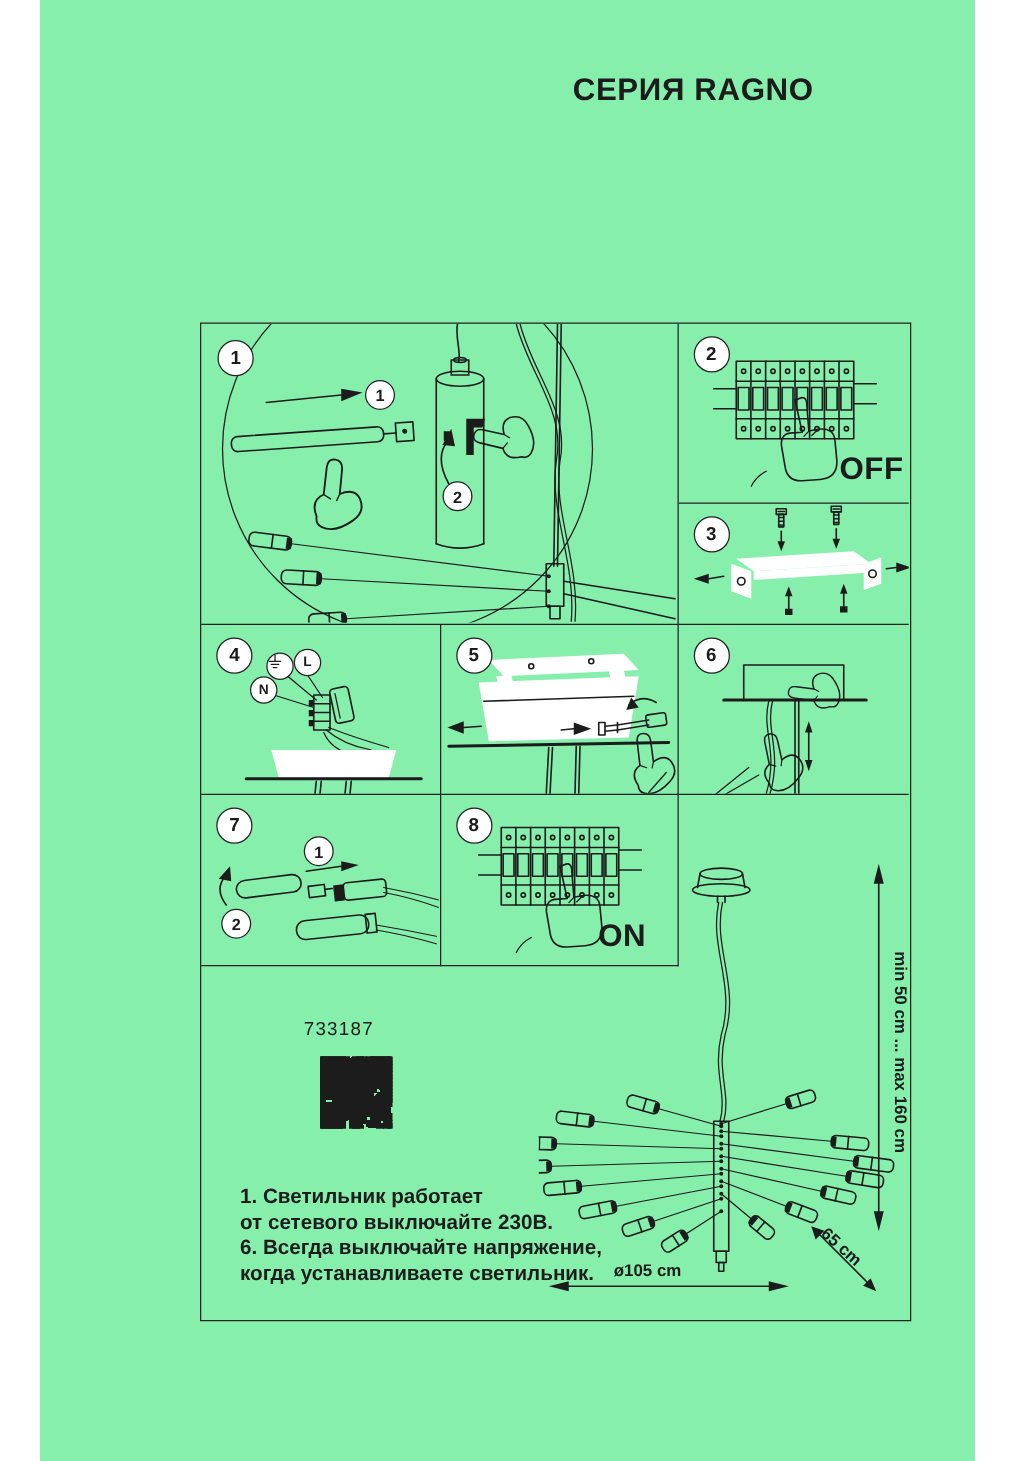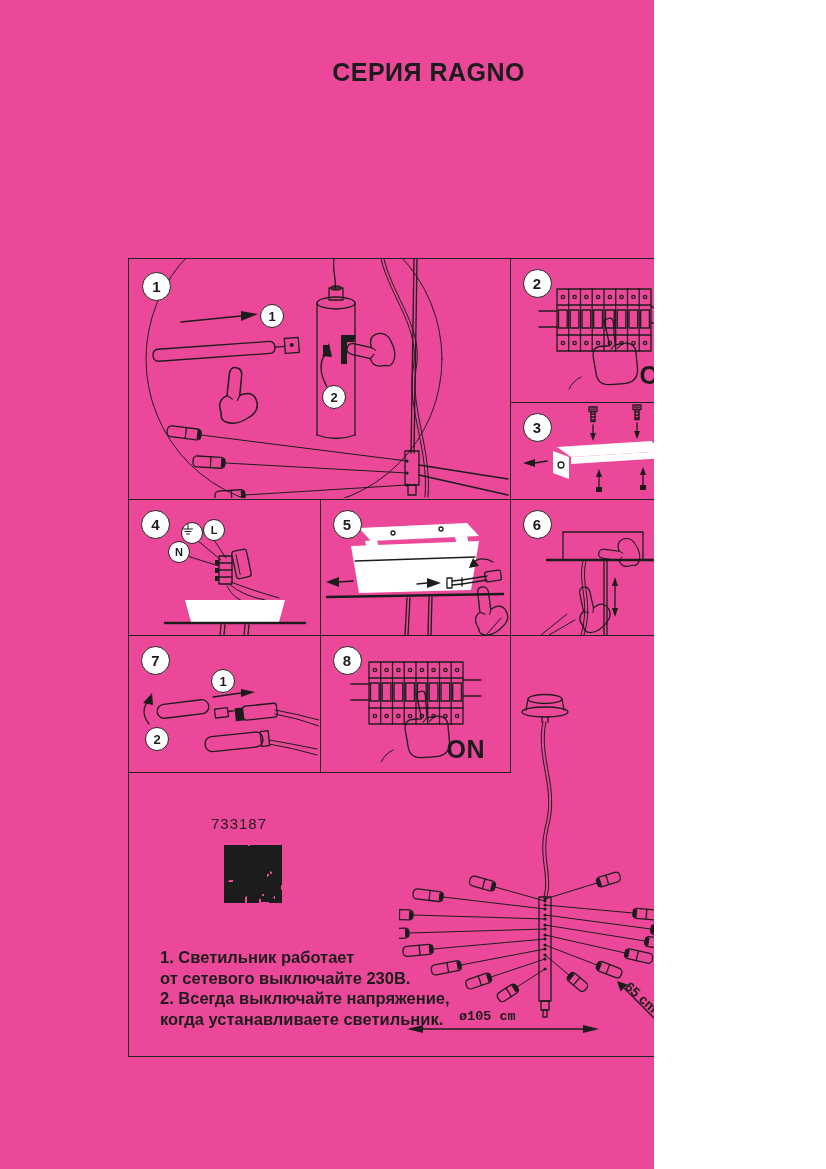--- a/index.html
+++ b/index.html
@@ -1,17 +1,17 @@
 <!DOCTYPE html>
 <html><head>
 <meta charset="utf-8">
 <style>
   html,body{margin:0;padding:0;background:#fff;}
-  #page{position:relative;width:654px;height:1169px;background:#ec4899;overflow:hidden;
-        font-family:"Liberation Sans","DejaVu Sans",sans-serif;color:#1c1c1c;}
+  #page{position:relative;width:748px;height:1169px;background:#86efac;overflow:hidden;
+        font-family:"Liberation Sans","DejaVu Sans",sans-serif;color:#1c1c1c;margin-left:32px;}
   
   .hdr{position:absolute;top:56px;right:129px;text-align:right;}
   .hdr .h1{font-size:25px;font-weight:bold;line-height:32px;letter-spacing:.5px;}
   .hdr .h2{margin-top:26px;font-size:24px;font-weight:bold;line-height:30px;letter-spacing:1.5px;}
   
   .grid{position:absolute;left:128px;top:258px;width:569px;height:799px;
         border:1.6px solid #222;box-sizing:border-box;}
   .panel{position:absolute;box-sizing:border-box;}
   .br{border-right:1.6px solid #222;}
   .bb{border-bottom:1.6px solid #222;}
@@ -27,21 +27,21 @@
         background:#fff;z-index:3;}
   .sw{position:absolute;font-size:25px;font-weight:bold;letter-spacing:.5px;z-index:3;}
   
   .article{position:absolute;left:82px;top:556px;font-size:15px;font-weight:normal;letter-spacing:1px;}
   .qr{position:absolute;left:95px;top:586px;width:58px;height:58px;}
   .notes{position:absolute;left:31px;top:688px;font-size:16.5px;line-height:20.5px;white-space:nowrap;font-weight:bold;}
   .chand{position:absolute;left:270px;top:374px;width:296px;height:422px;}
   .dim{position:absolute;font-size:13.5px;font-weight:600;white-space:nowrap;z-index:3;}
   .dimv{left:297px;top:128px;transform:rotate(90deg);transform-origin:0 0;}
   .dimd{left:233px;top:346px;transform:rotate(42deg);transform-origin:0 0;}
-  .dimh{left:60px;top:376px;font-family:Liberation Mono, monospace;}
+  .dimh{left:60px;top:376px;}
   
   svg line,svg path,svg rect,svg ellipse,svg circle,svg polyline{
       stroke:#1c1c1c;fill:none;stroke-width:1.3;stroke-linecap:round;stroke-linejoin:round;}
   svg .f{fill:#1c1c1c;stroke:none;}
   svg .thin{stroke-width:1;}
   svg .thick{stroke-width:2.4;}
 </style>
 </head>
 <body>
 
@@ -610,21 +610,21 @@
           <rect x="10" y="20" width="1" height="1" fill="#111" stroke="none"></rect>
           <rect x="11" y="20" width="1" height="1" fill="#111" stroke="none"></rect>
           <rect x="17" y="20" width="1" height="1" fill="#111" stroke="none"></rect>
           <rect x="19" y="20" width="1" height="1" fill="#111" stroke="none"></rect>
           <rect x="20" y="20" width="1" height="1" fill="#111" stroke="none"></rect>
         </svg>
     </div>
     <div class="notes">
       <div>1. Светильник работает</div>
       <div>от сетевого выключайте 230В.</div>
-      <div>2. Всегда выключайте напряжение,</div>
+      <div>6. Всегда выключайте напряжение,</div>
       <div>когда устанавливаете светильник.</div>
     </div>
 
     <div class="chand">
       <svg id="chsvg" width="296" height="422" viewBox="0 0 296 422">
 
         <ellipse cx="146" cy="66" rx="17" ry="4.5" fill="#fff"></ellipse>
         <line x1="129" y1="66" x2="127" y2="77"></line>
         <line x1="163" y1="66" x2="165" y2="77"></line>
         <ellipse cx="146" cy="79" rx="23" ry="5" fill="#fff"></ellipse>

